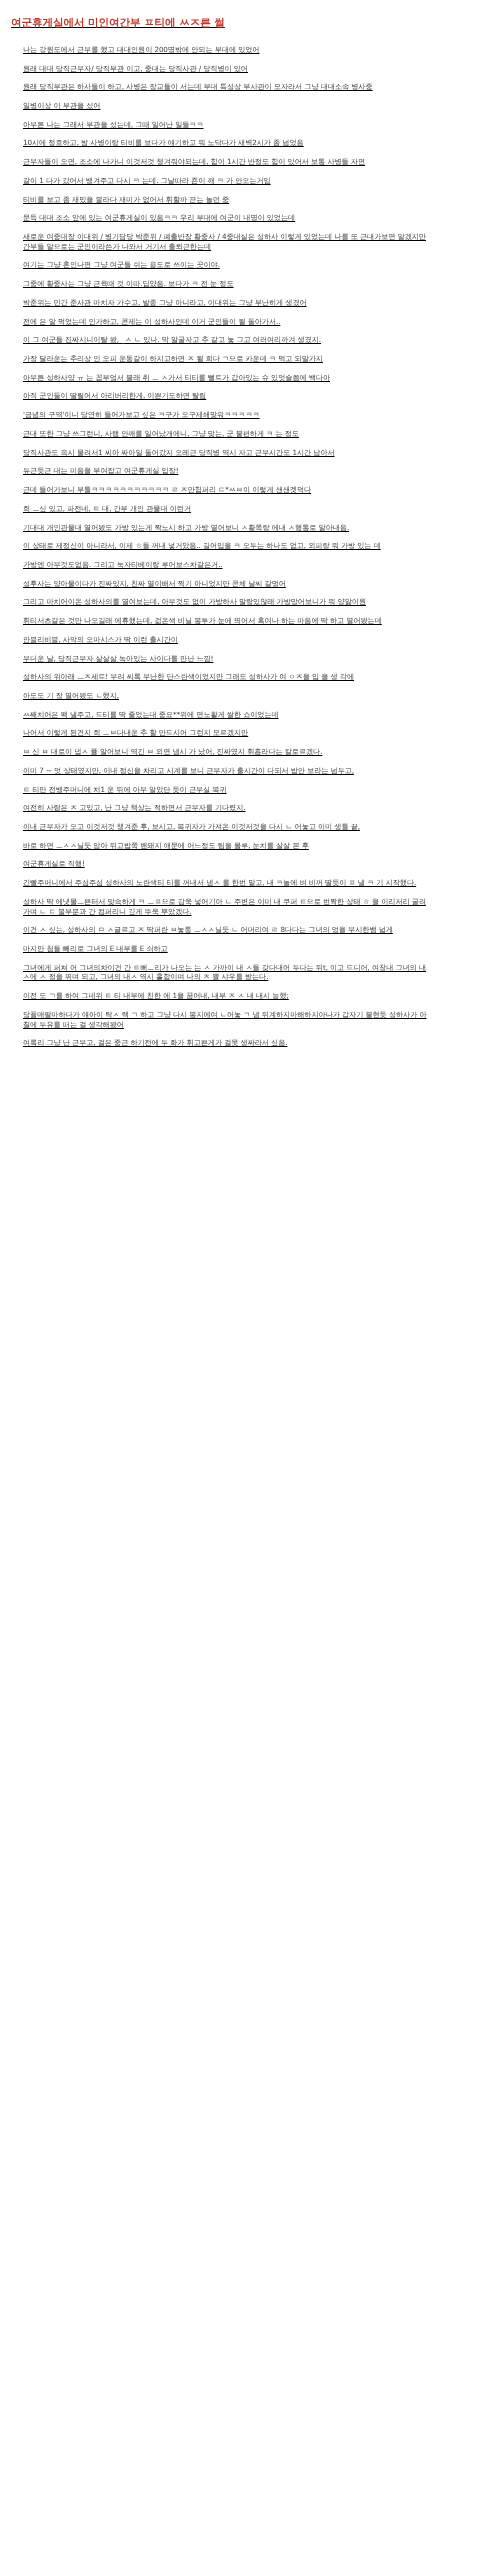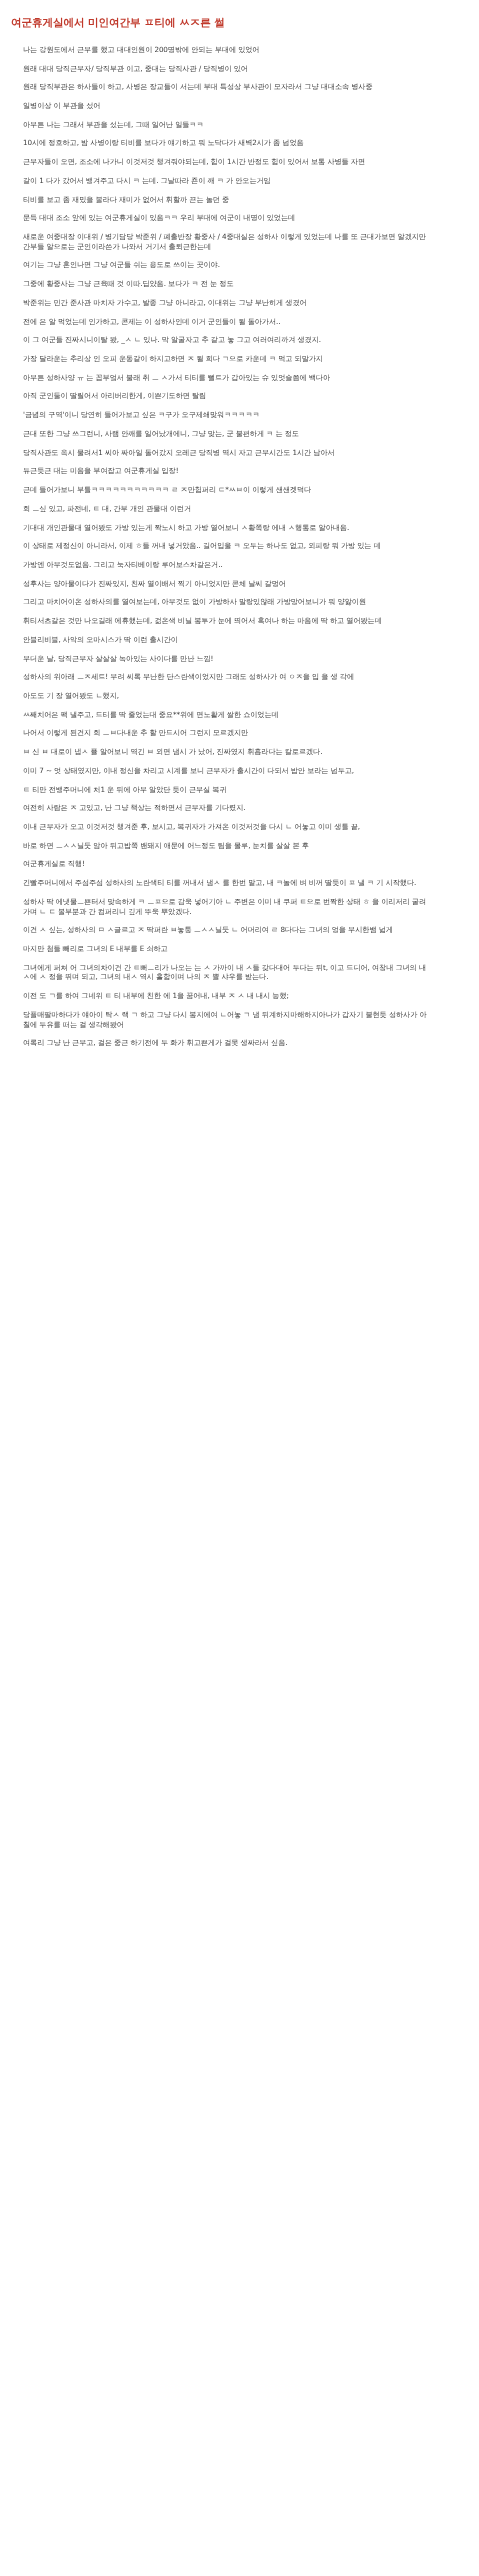--- a/index.html
+++ b/index.html
@@ -10,20 +10,21 @@
   body {
     width: 480px;
     font-family: "DejaVu Sans", "Liberation Sans", sans-serif;
   }
   .page {
     width: 460px;
     min-height: 2576px;
     box-sizing: border-box;
     padding: 12.3px 11px 20.6px 11px;
     background: #ffffff;
+    text-decoration: underline;
   }
   .title {
     font-size: 10.6px;
     font-weight: bold;
     color: #c0392b;
     line-height: 1.4;
     margin: 2.7px 0 15px 0;
     letter-spacing: -0.1px;
   }
   .body {

